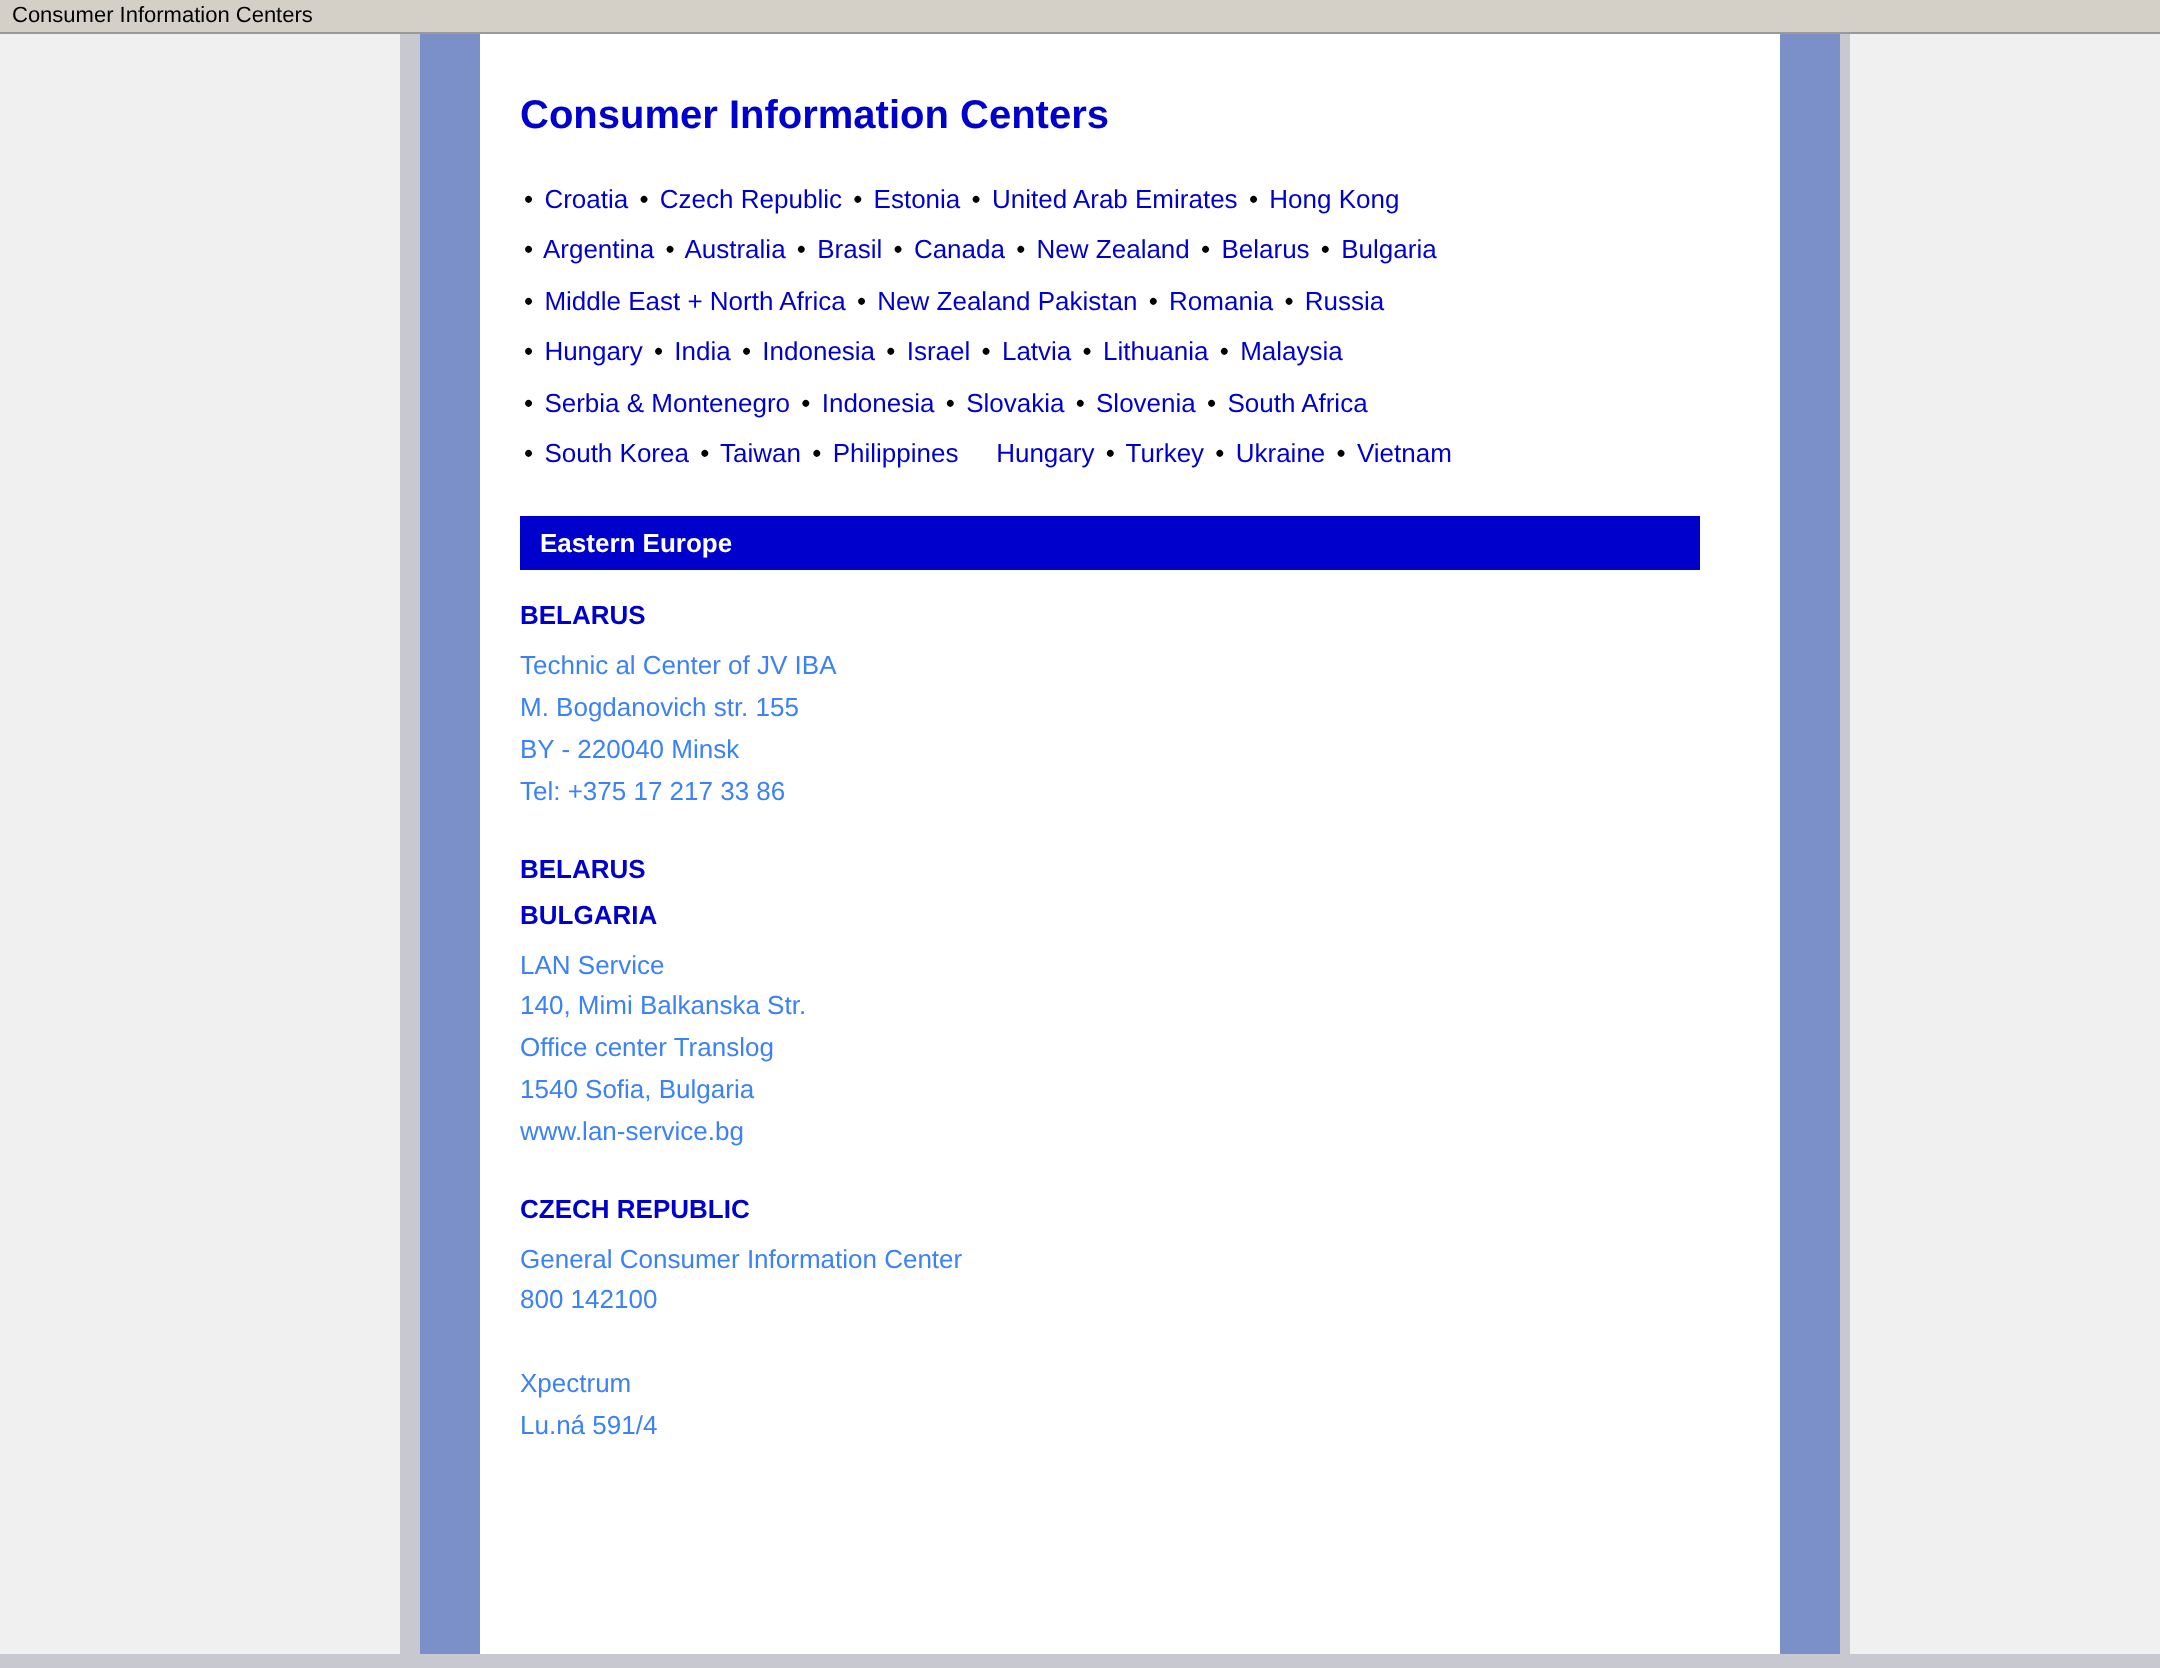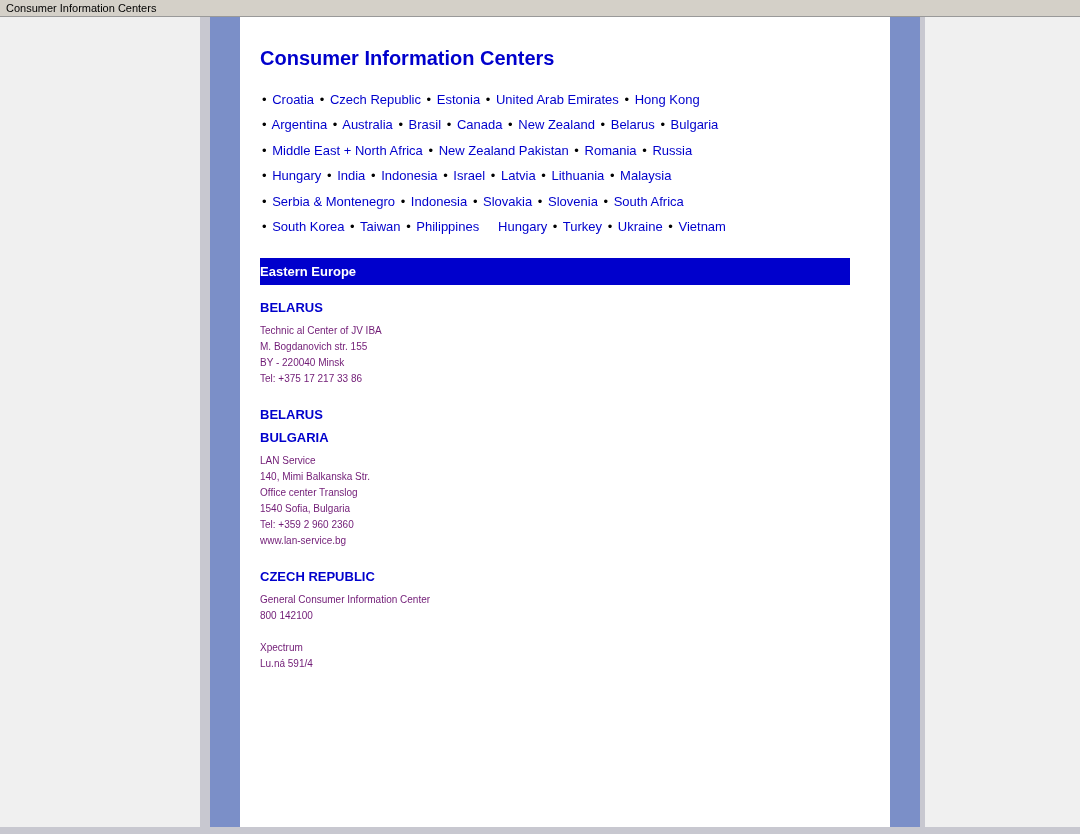--- a/index.html
+++ b/index.html
@@ -109,38 +109,38 @@
     }
 
     .bullet {
       color: #000;
       margin: 0 2px;
     }
 
     .section-header {
       background-color: #0000cc;
       color: #ffffff;
-      padding: 6px 0;
+      padding: 6px 10px;
       font-size: 13px;
       font-weight: bold;
       margin-bottom: 15px;
     }
 
     .country-label {
       color: #0000cc;
       font-weight: bold;
       font-size: 13px;
       margin-bottom: 8px;
     }
 
     .address-block {
       margin-bottom: 20px;
-      font-size: 10px;
+      font-size: 13px;
       line-height: 1.6;
-      color: #701a75;
+      color: #3b82f6;
     }
 
     .address-block p {
       margin: 0;
     }
   </style>
 </head>
 <body>
 
 <div class="title-bar">
@@ -260,21 +260,20 @@
     </div>
 
     <div class="country-label">BELARUS</div>
 
     <div class="country-label">BULGARIA</div>
     <div class="address-block">
       <p>LAN Service</p>
       <p>140, Mimi Balkanska Str.</p>
       <p>Office center Translog</p>
       <p>1540 Sofia, Bulgaria</p>
-      <p>Tel: +359 2 960 2360</p>
       <p>www.lan-service.bg</p>
     </div>
 
     <div class="country-label">CZECH REPUBLIC</div>
     <div class="address-block">
       <p>General Consumer Information Center</p>
       <p>800 142100</p>
       <p>&nbsp;</p>
       <p>Xpectrum</p>
       <p>Lu.ná 591/4</p>

